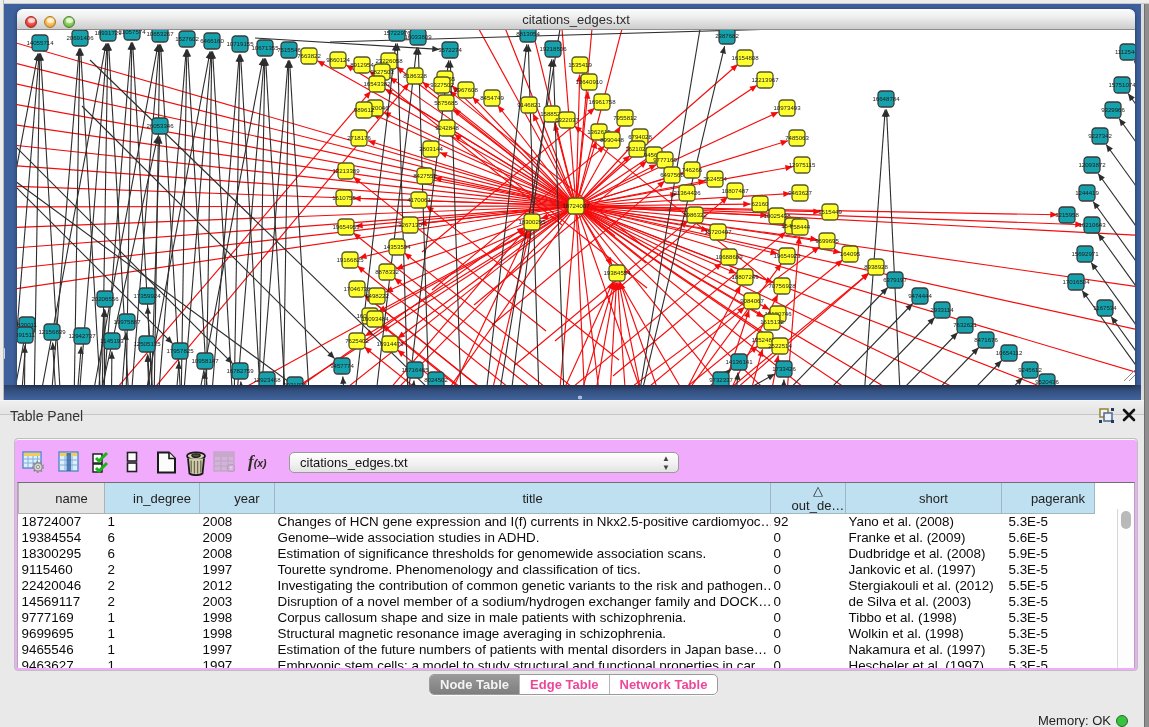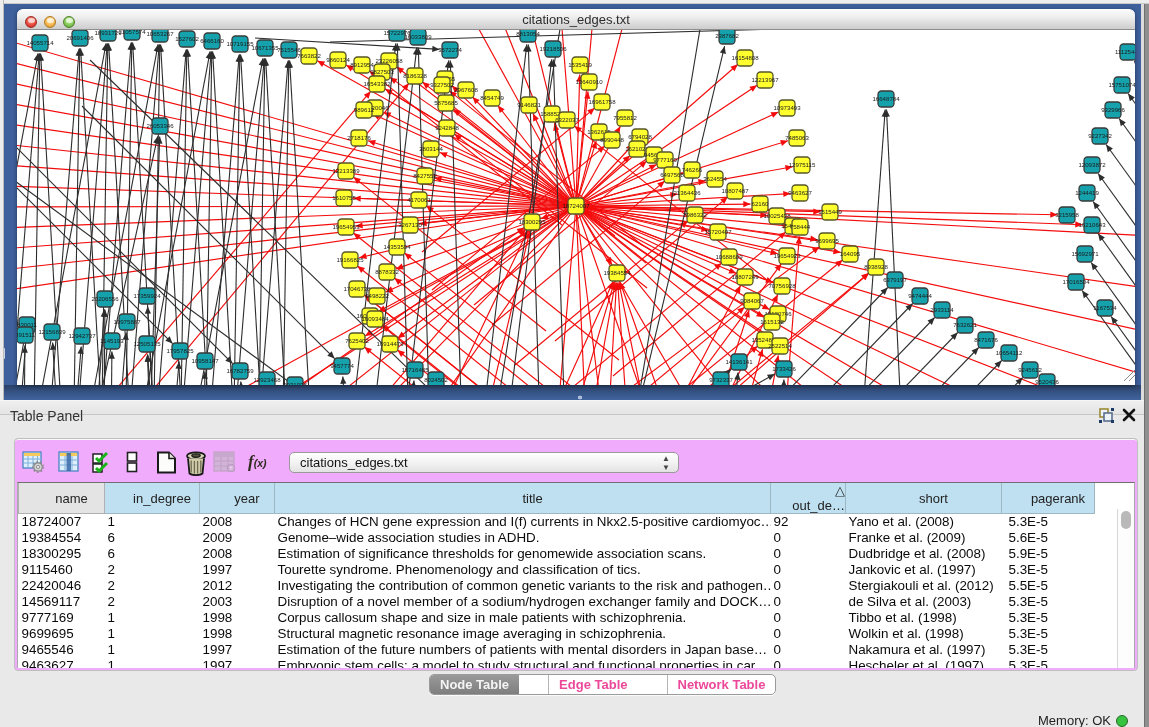--- a/index.html
+++ b/index.html
@@ -47,34 +47,34 @@
   font-size:13px; color:#111; padding:2px 0 0 10px; }
 #combo .arr { position:absolute; right:8px; top:1px; font-size:8px; color:#444; line-height:9px; text-align:center;}
 
 #tbl { position:absolute; left:2px; top:43px; width:1118px; height:186px; background:#fff;
   border-top:1px solid #6f6f6f; border-left:1px solid #aaa; border-right:1px solid #aaa; overflow:hidden;}
 table { border-collapse:collapse; table-layout:fixed; width:1076px; font-size:13.4px; color:#0a0a0a; }
 col.g1{width:86px;} col.g2{width:95px;} col.g3{width:75px;} col.g4{width:496px;}
 col.g5{width:75px;} col.g6{width:156px;} col.g7{width:93px;}
 thead td { background:#bfe0f0; border:1px solid #9fb7c2; border-top:none;
   text-align:center; padding-left:20px; height:24px; font-size:13px; color:#222; }
-thead td.c-out { text-align:right; padding-left:20px; }
+thead td.c-out { text-align:center; padding-left:20px; }
 thead td.c-name { background:#e4e4e4; border-color:#b0b0b0; }
 tbody td { height:16px; padding:0 0 0 3px; white-space:nowrap; overflow:hidden; }
 tbody td.c-short { text-align:left; }
 tbody td.c-pr { padding-left:7px; }
 tbody tr:last-child td { border-bottom:1px solid #bbb; }
 
 #vscroll { position:absolute; right:0px; top:26px; width:17px; height:160px; background:#fdfdfd;
   border-left:1px solid #d7d7d7; }
 #vthumb { position:absolute; left:3px; top:2px; width:10px; height:18px; background:#b9b9b9; border-radius:5px;}
 
 #tabs { position:absolute; left:429px; top:242px; height:21px; display:flex;
   border:1px solid #9b9b9b; border-radius:5px; overflow:hidden; background:#fff;
-  box-shadow:0 1px 0 rgba(255,255,255,0.8);gap:29px;}
+  box-shadow:0 1px 0 rgba(255,255,255,0.8);}
 .tab { height:100%; padding:2px 10px 0 10px; font-size:13px; font-weight:700; color:#ec4899; }
 .tab.sel { background:linear-gradient(#9a9a9a,#7e7e7e); color:#f4f4f4; }
 .tab + .tab { border-left:1px solid #b5b5b5; }
 #memory { position:absolute; right:16px; top:281px; font-size:13px; color:#222; }
 #memdot { display:inline-block; width:12px; height:12px; border-radius:50%;
   background:#35c340; border:1.5px solid #2a6b2a; vertical-align:-2px; margin-left:5px;}
 svg text { font-family:"Liberation Sans", sans-serif; }
 </style></head>
 <body>
 <div id="root">

